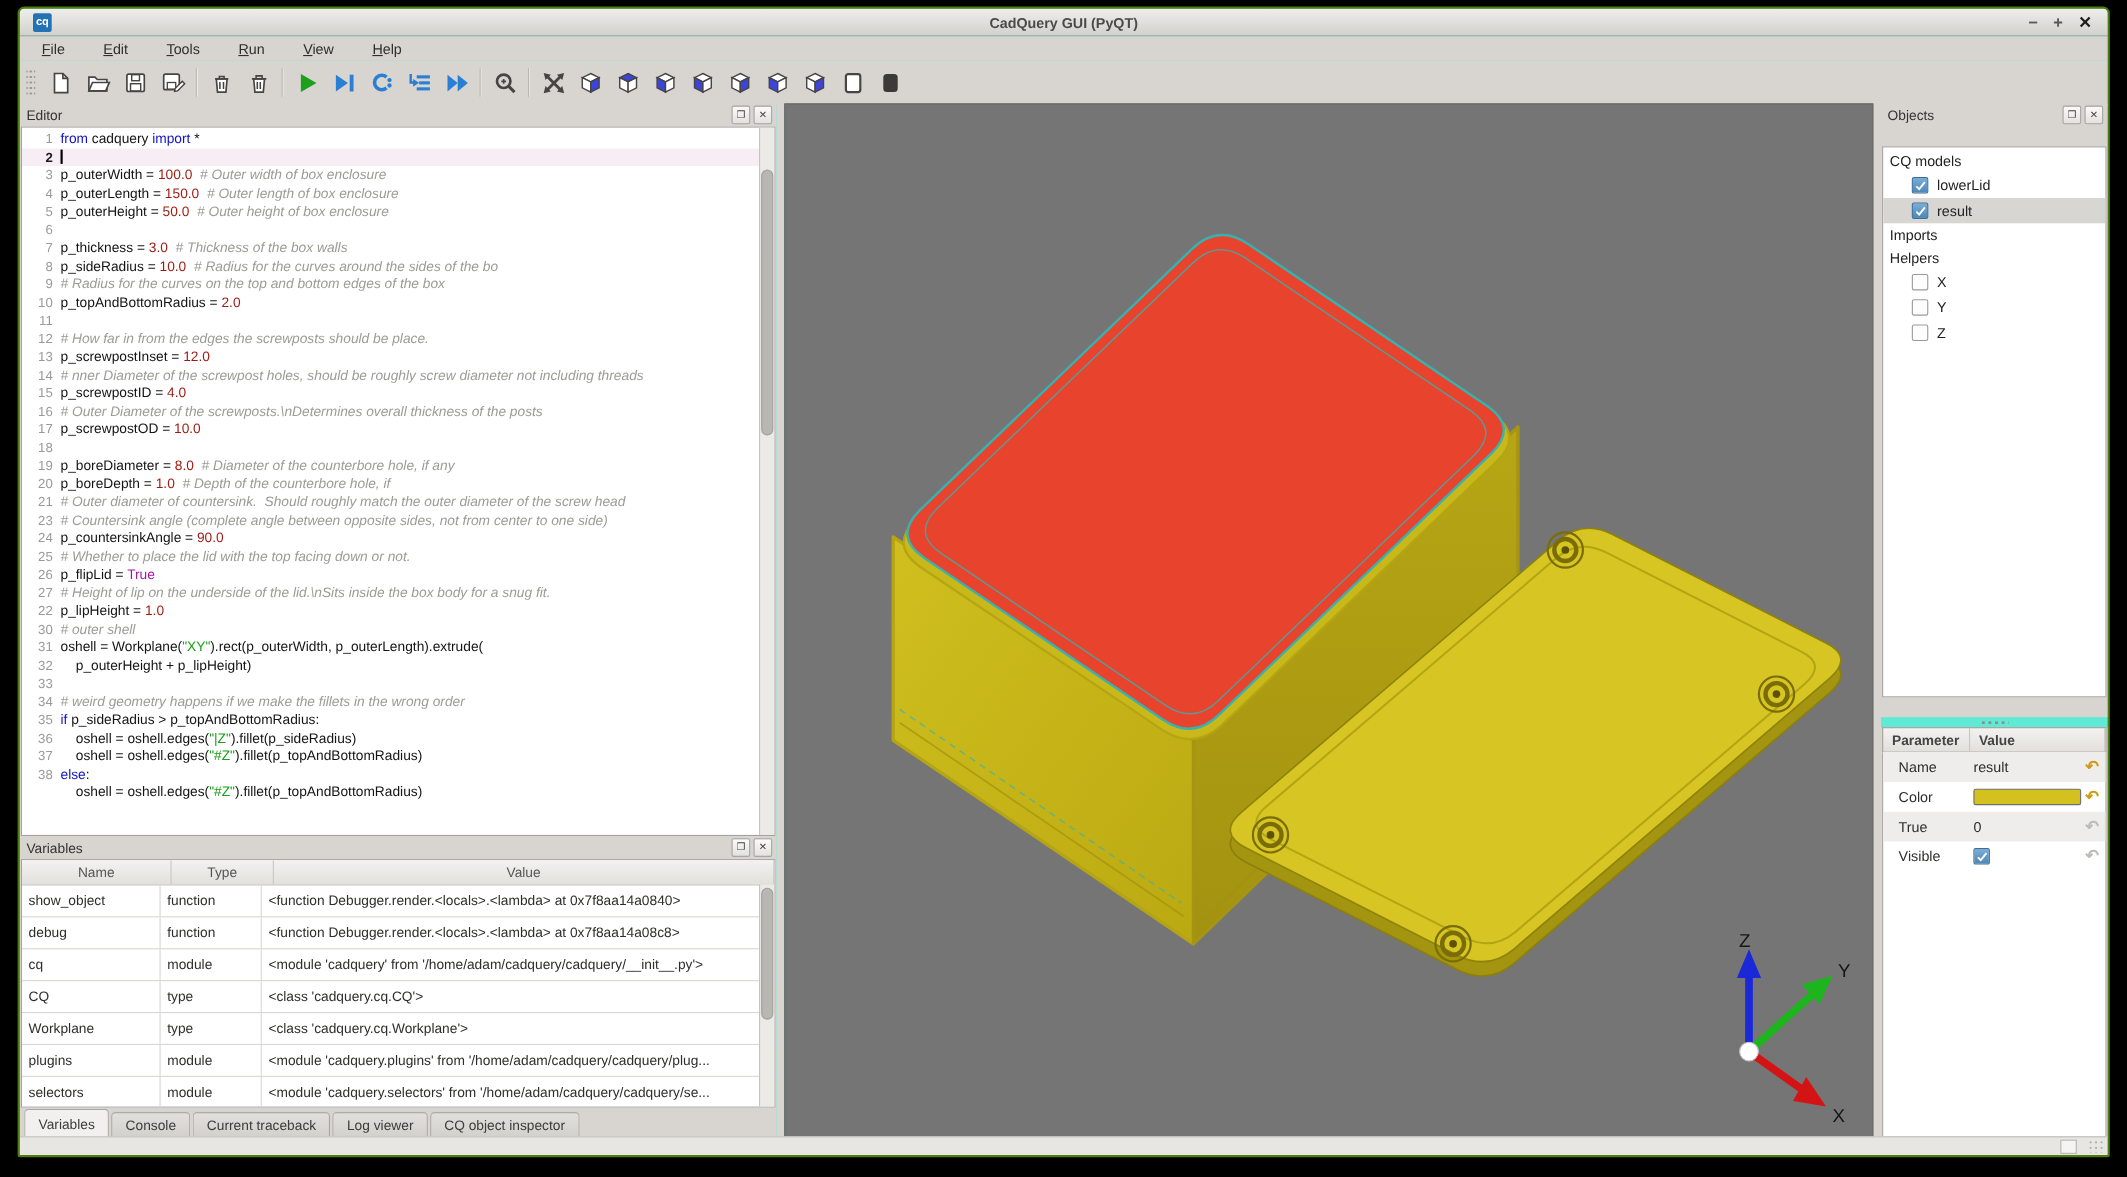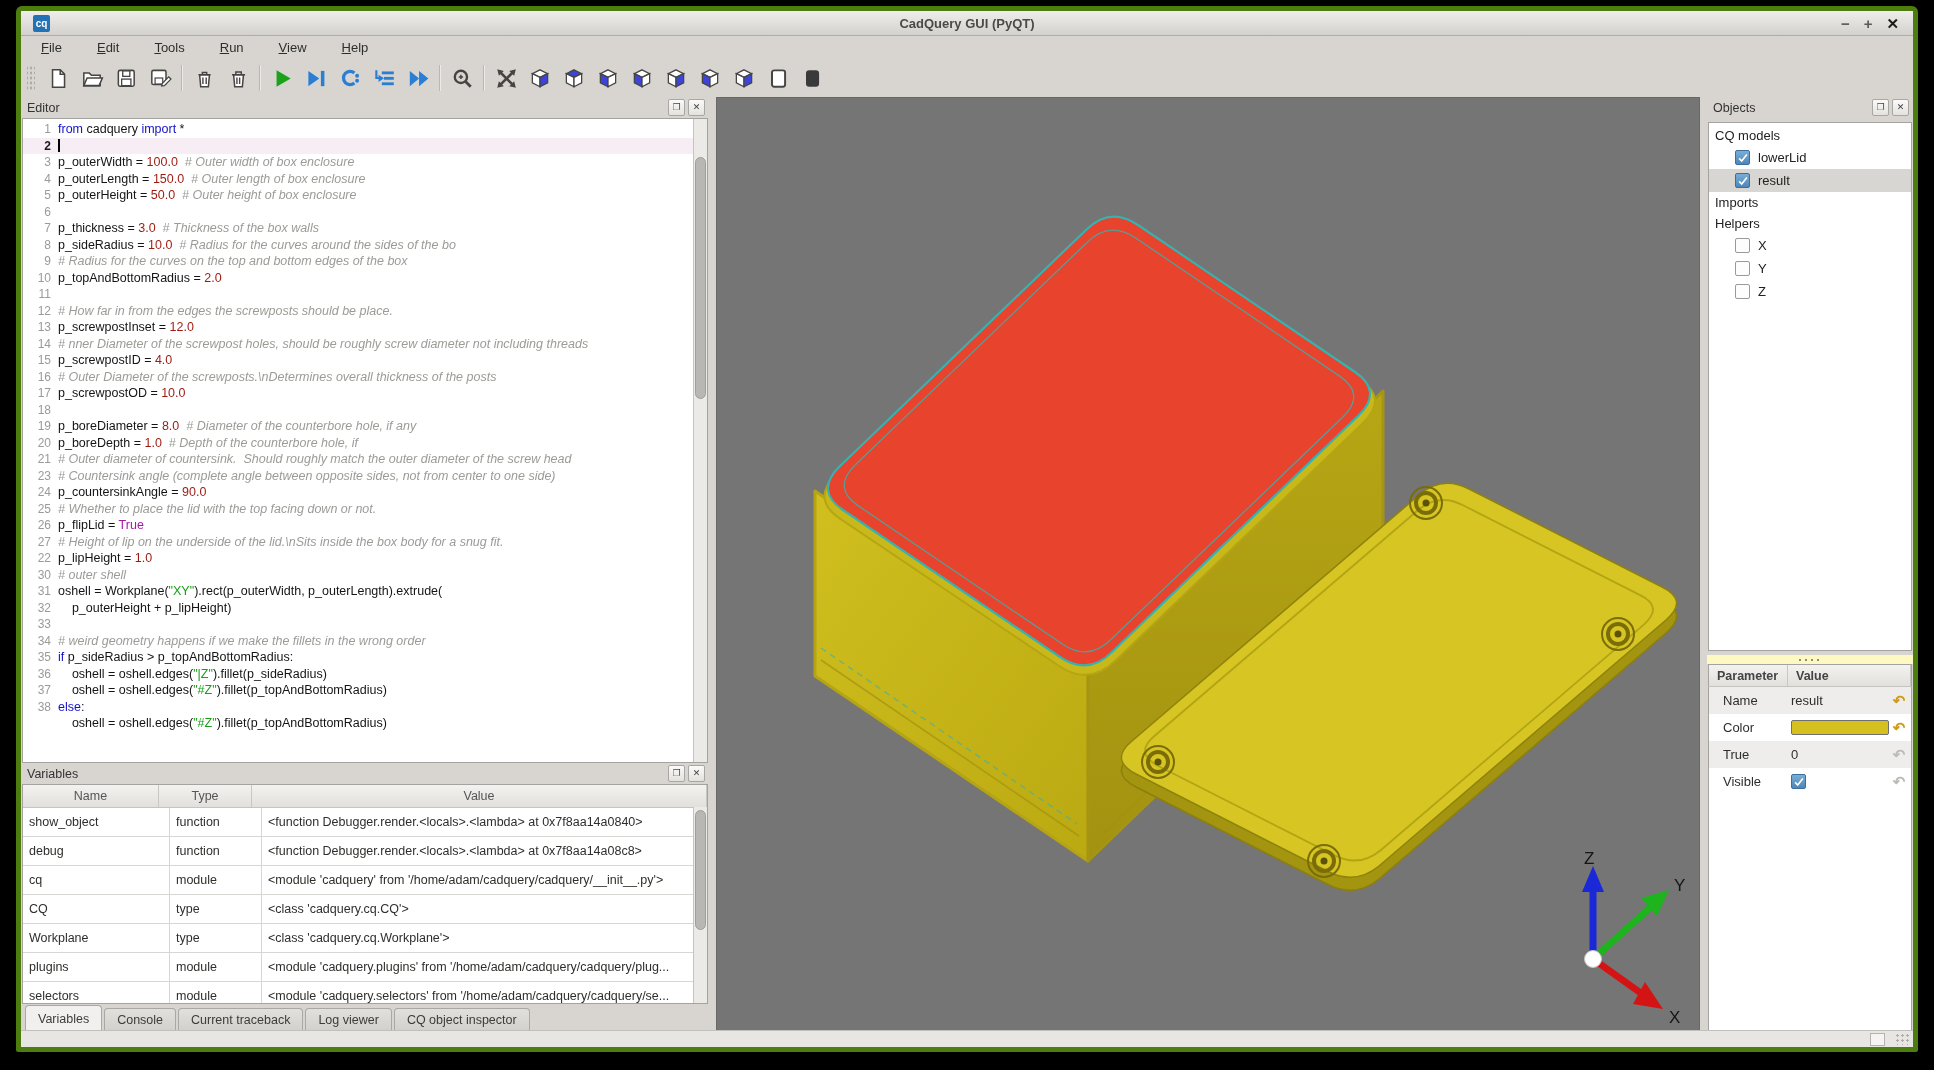--- a/index.html
+++ b/index.html
@@ -1,17 +1,17 @@
 <!DOCTYPE html>
 <html style="--vp-bg: #757575; --box-light: #d0bf1e; --box-dark: #b7a614; --lid-red: #e8432c; --edge-hl: #37b2b0; --llid-top: #d6c522; --llid-edge: #a3950f; --hole-ring: #7a6d08; --ax-x: #d41414; --ax-y: #1db41d; --ax-z: #1a28d8;"><head>
 <meta charset="utf-8">
 <style>
   html,body{margin:0;padding:0;background:#000;}
   body{width:1934px;height:1070px;position:relative;font-family:"Liberation Sans",sans-serif;overflow:hidden;}
-  #window{position:absolute;left:16px;top:6px;width:1902px;height:1046px;background:#fef9c3;border:5px solid #4d7c0f;border-radius:6px 6px 2px 2px;box-sizing:border-box;overflow:hidden;}
+  #window{position:absolute;left:16px;top:6px;width:1902px;height:1046px;background:#5eead4;border:2px solid #4d7c0f;border-radius:6px 6px 2px 2px;box-sizing:border-box;overflow:hidden;}
   
   #titlebar{height:24px;background:linear-gradient(#f0eeec,#d3d1cd);border-bottom:1px solid #aeaca8;display:flex;align-items:center;position:relative;}
   #app-icon{width:17px;height:17px;background:#2272b5;color:#fff;font-weight:bold;font-size:10px;display:flex;align-items:center;justify-content:center;margin-left:12px;border-radius:2px;}
   #title-text{position:absolute;left:0;right:0;text-align:center;font-weight:bold;font-size:13px;color:#4a4a48;}
   #win-controls{margin-left:auto;display:flex;gap:14px;padding-right:14px;z-index:2;}
   #win-controls .wc{font-size:15px;font-weight:bold;color:#5a5a58;line-height:15px;cursor:default;}
   #win-controls .wc.close{color:#1a1a1a;}
   
   #menubar{height:22px;display:flex;align-items:center;padding-left:10px;gap:15px;background:#d8d5d1;}
   .menu-item{font-size:13px;color:#2e2e2c;padding:2px 10px;}
@@ -49,29 +49,29 @@
   .tok-bool{color:#a517a5;}
   .cursor{display:inline-block;width:1.5px;height:13px;background:#000;vertical-align:-2px;}
   .vscroll{position:absolute;right:0;top:0;bottom:0;width:13px;background:#eceae7;border-left:1px solid #c6c4c0;}
   .vthumb{position:absolute;left:1px;right:1px;background:#b9b7b3;border:1px solid #a09e9a;border-radius:6px;}
   
   #var-table{flex:1;background:#fff;border:1px solid #a5a3a0;margin:0 1px;position:relative;overflow:hidden;}
   #var-cols{display:flex;height:22px;background:linear-gradient(#f4f2f0,#e2e0dc);border-bottom:1px solid #c6c4c0;}
   .vcol{font-size:12.5px;color:#555;display:flex;align-items:center;justify-content:center;border-right:1px solid #c9c7c3;}
   .vrow{display:flex;height:28px;border-bottom:1px solid #d8d6d2;}
   .vcell{font-size:12.5px;color:#2e2e2c;display:flex;align-items:center;padding:0 6px;border-right:1px solid #d8d6d2;overflow:hidden;white-space:nowrap;text-overflow:ellipsis;box-sizing:border-box;}
-  .c-name{width:147px;flex:none;}
+  .c-name{width:126px;flex:none;}
   .c-type{width:92px;flex:none;}
   .c-value{flex:1;display:block;line-height:28px;}
   
   #tabbar{height:27px;display:flex;align-items:flex-end;padding-left:4px;gap:2px;background:#d8d5d1;}
   .tab{height:22px;padding:0 12px;font-size:12.5px;color:#3c3c3a;background:linear-gradient(#e2e0dc,#d2d0cc);border:1px solid #aaa8a4;border-bottom:none;border-radius:4px 4px 0 0;display:flex;align-items:center;}
   .tab.active{background:#f2f0ee;height:25px;font-weight:normal;}
   
-  #obj-tree{flex:1;background:#fff;border:1px solid #a5a3a0;margin:4px 1px;overflow:hidden;font-size:13px;color:#222;padding-top:2px;}
+  #obj-tree{flex:1;background:#fff;border:1px solid #a5a3a0;margin:18px 1px;overflow:hidden;font-size:13px;color:#222;padding-top:2px;}
   .tgroup{height:21px;line-height:21px;padding-left:6px;}
   .titem{height:23px;display:flex;align-items:center;padding-left:26px;gap:8px;}
   .titem.selected{background:#d8d6d3;}
   .cb{width:15px;height:15px;border-radius:2px;box-sizing:border-box;flex:none;display:flex;align-items:center;justify-content:center;}
   .cb.on{background:linear-gradient(#79aed6,#4d86b8);border:1px solid #3a6e9e;}
   .cb.off{background:#fdfdfd;border:1px solid #9c9a96;}
   
   #hsplit{height:9px;display:flex;align-items:center;justify-content:center;}
   #hsplit .dots{width:26px;height:4px;background-image:radial-gradient(circle,#8f8d89 1.2px,transparent 1.4px);background-size:6px 4px;}
   #param-cols{display:flex;height:21px;background:linear-gradient(#f4f2f0,#e2e0dc);border:1px solid #a5a3a0;border-bottom:1px solid #c6c4c0;margin:0 1px;font-weight:bold;}

